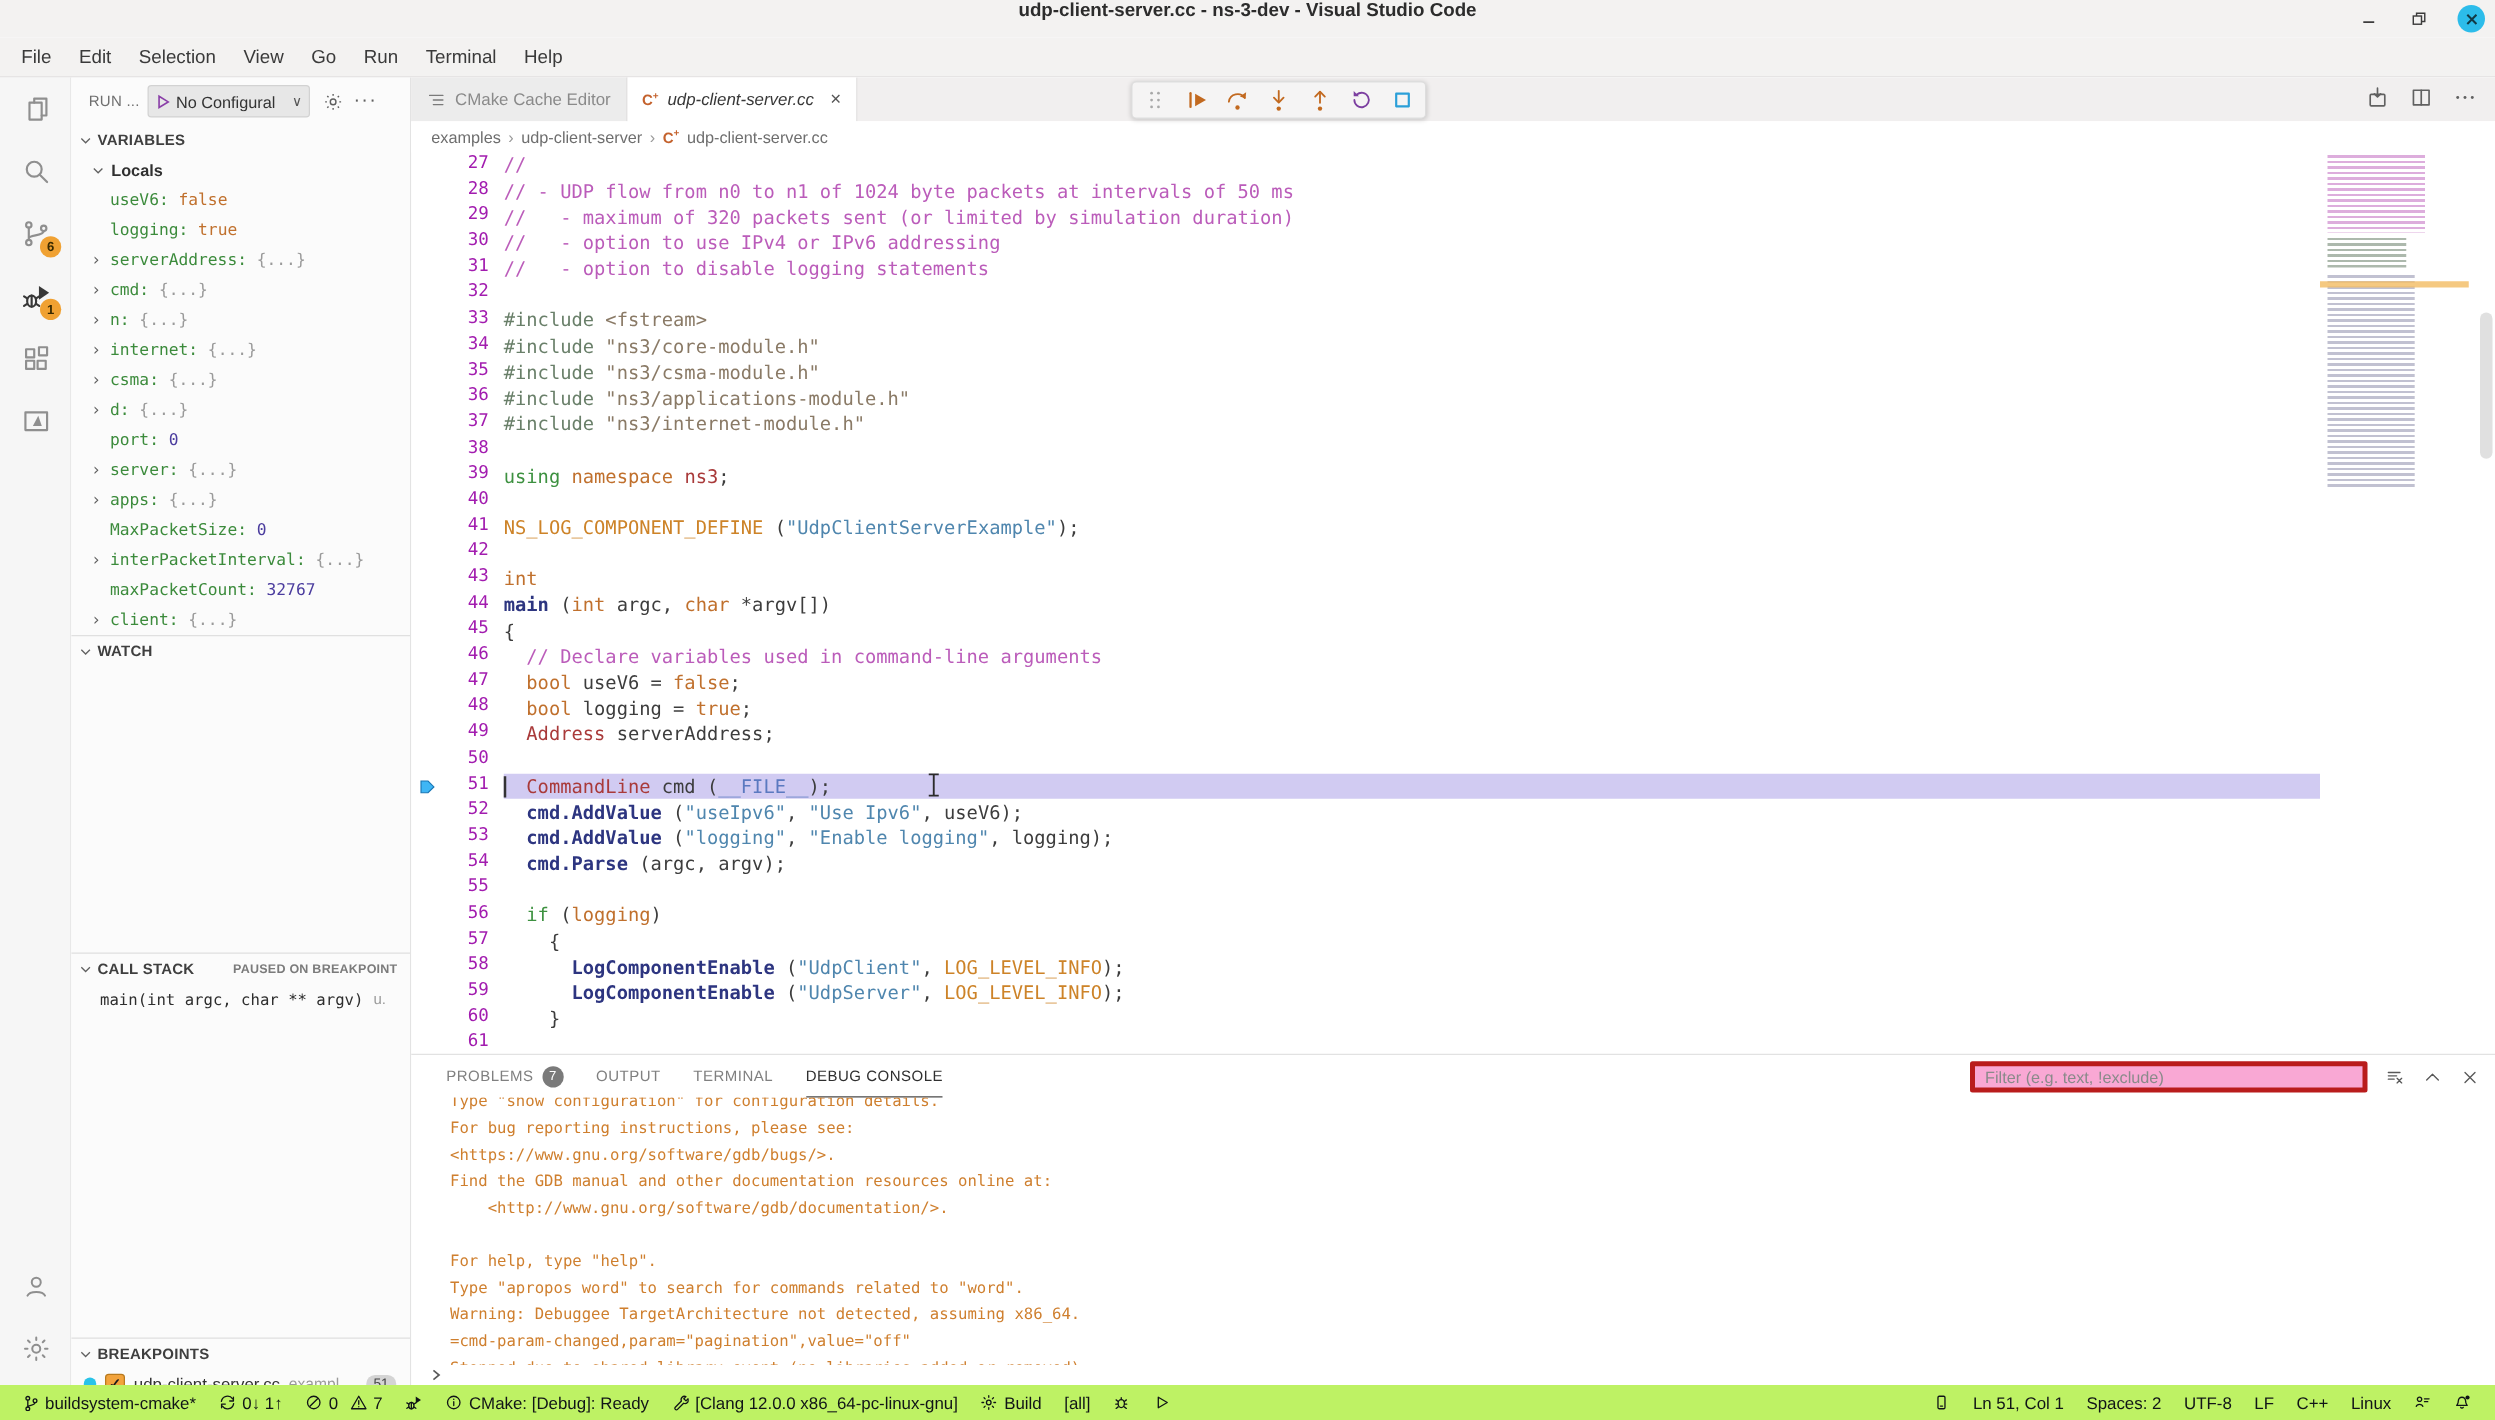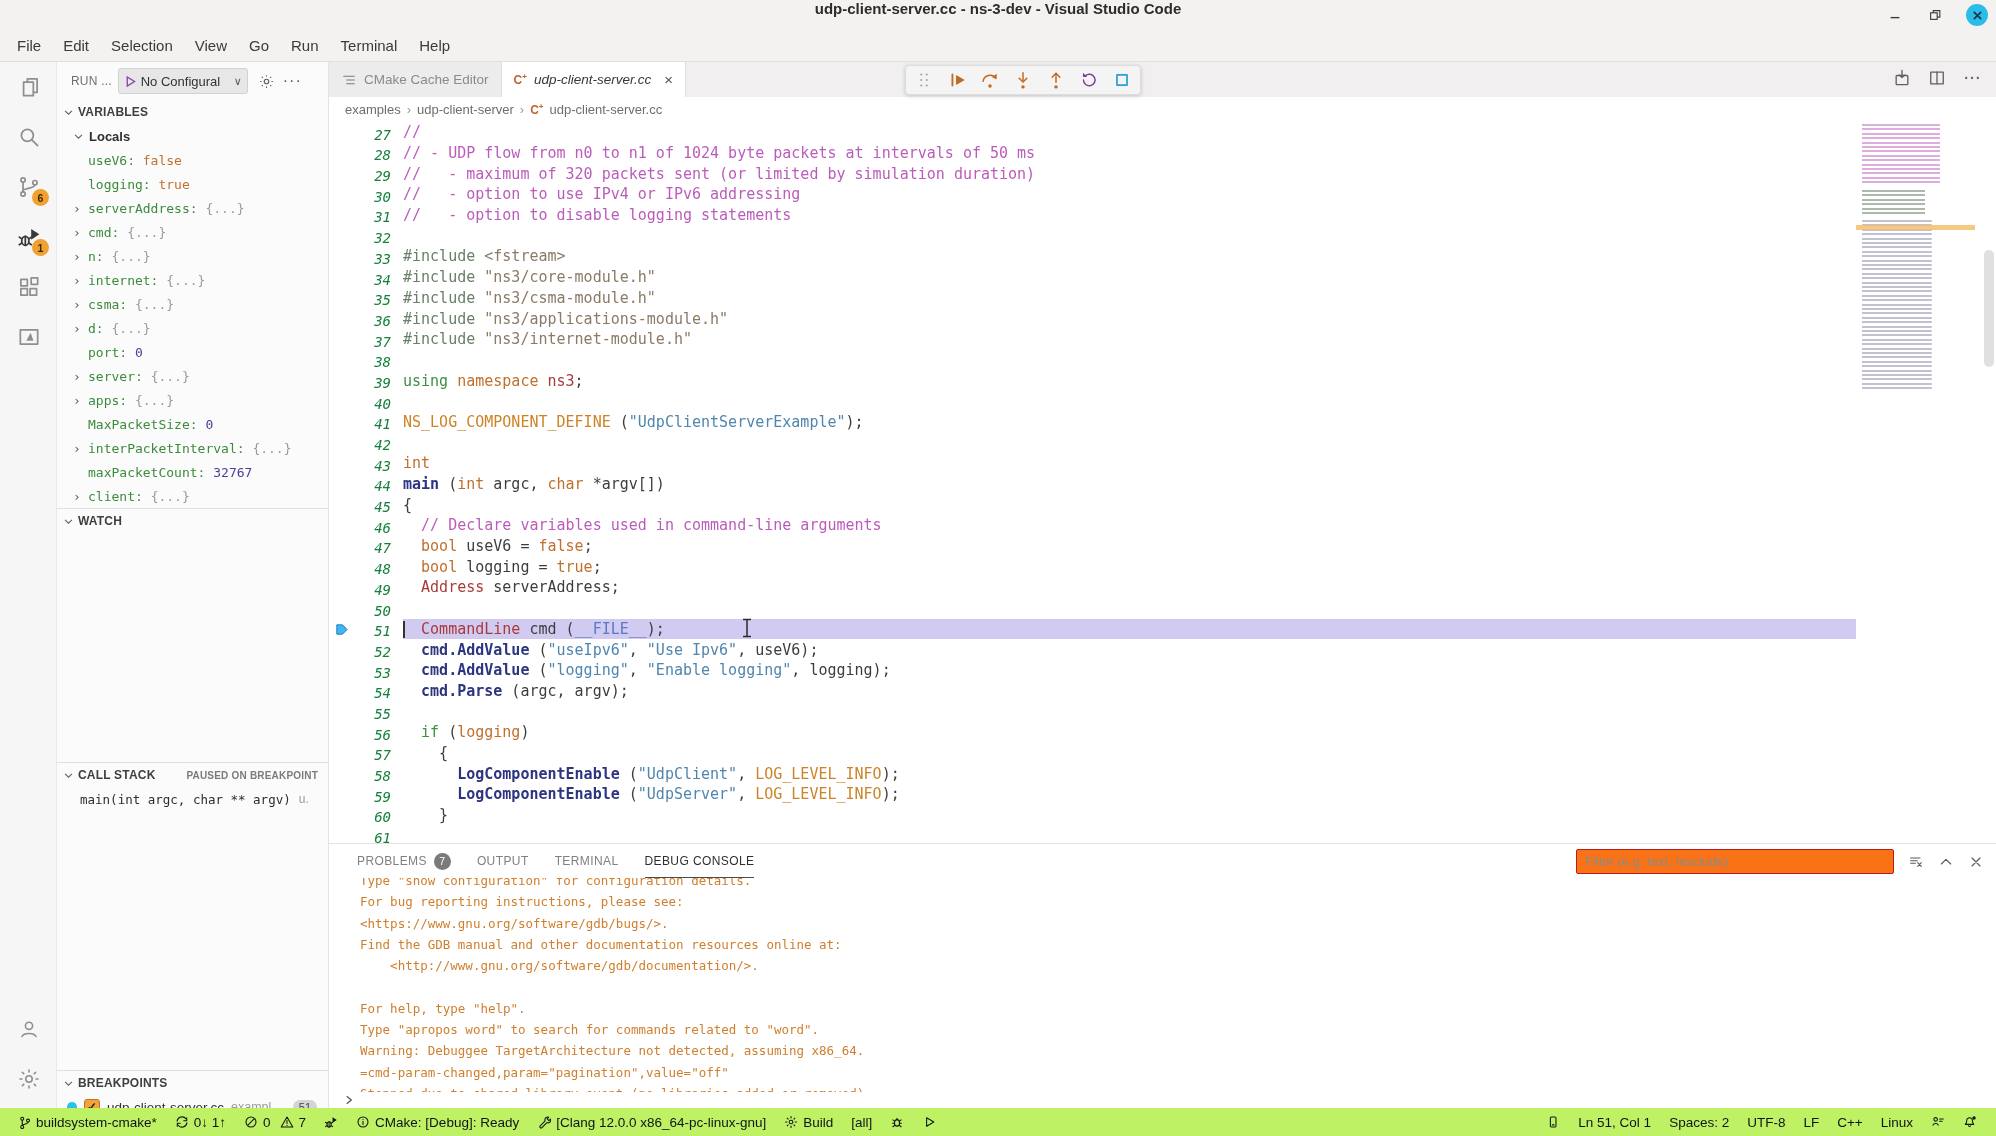--- a/index.html
+++ b/index.html
@@ -77,22 +77,22 @@
   .tb-restart{color:#7c3fa0;}
   .tb-stop{color:#2b9fd8;}
   .editor-actions{position:absolute;right:14px;top:6px;display:flex;gap:15px;color:#616161;z-index:4;}
   .breadcrumbs{position:absolute;left:0;top:35px;right:0;height:25px;background:#fff;display:flex;align-items:center;
                padding-left:16px;font-size:13px;color:#6e6e6e;gap:6px;}
   .bc-sep{color:#9a9a9a;}
   
   .code{position:absolute;left:0;top:60px;right:0;bottom:0;overflow:hidden;
         font-family:"DejaVu Sans Mono",monospace;font-size:15px;}
   .code-line{position:relative;height:20.7px;display:flex;align-items:center;white-space:pre;}
-  .gutter{width:74px;flex:none;display:flex;align-items:flex-end;justify-content:flex-end;padding-right:12px;
-          color:#15803d;font-size:14px;position:relative;height:100%;font-style:italic;}
+  .gutter{width:74px;flex:none;display:flex;align-items:flex-start;justify-content:flex-end;padding-right:12px;
+          color:#a21caf;font-size:14px;position:relative;height:100%;}
   .gut-arrow{position:absolute;left:5px;top:3px;color:#2f9ff5;}
   .ct{height:100%;display:flex;align-items:center;}
   .code-line.current .ct-bg{position:absolute;left:74px;right:140px;top:0;bottom:0;background:#d1cbf2;}
   .ct span{position:relative;}
   .caret{position:absolute;left:74px;top:2px;width:1.5px;height:17px;background:#333;}
   .t-cm{color:#bb5cba;} .t-pp{color:#697f69;} .t-inc{color:#8a7a66;} .t-kw{color:#3d9140;}
   .t-ty{color:#c0702d;} .t-lit{color:#c0702d;} .t-mac{color:#cd8328;} .t-cls{color:#a93a3a;}
   .t-str{color:#4f86ae;} .t-fn{color:#2d3580;font-weight:bold;} .t-pl{color:#3d3d3d;} .t-fm{color:#5b79c0;}
   
   .minimap{position:absolute;top:60px;right:15px;width:125px;height:340px;}
@@ -105,21 +105,21 @@
   .vscroll{position:absolute;top:60px;right:2px;width:10px;height:117px;background:#dadada;border-radius:5px;opacity:.85;margin-top:128px;}
   .ibeam{position:absolute;color:#2b2b2b;z-index:6;}
   
   .panel{position:absolute;left:329px;right:0;top:843px;height:265px;background:#fff;border-top:1px solid #e2e2e2;}
   .panel-tabs{position:absolute;left:0;top:0;right:0;height:34px;display:flex;align-items:center;padding-left:28px;gap:26px;}
   .ptab{font-size:12px;letter-spacing:.4px;color:#808080;display:flex;align-items:center;gap:7px;height:34px;}
   .ptab.active{color:#2f2f2f;border-bottom:1.5px solid #4a4a4a;}
   .ptab-badge{min-width:17px;height:17px;border-radius:9px;background:#7a7a7a;color:#fff;font-size:10.5px;
               display:flex;align-items:center;justify-content:center;padding:0 4px;}
   .panel-right{position:absolute;right:12px;top:5px;display:flex;align-items:center;gap:14px;color:#585858;}
-  .filter-input{width:318px;height:25px;background:#f97316;border:1px solid #b91c1c;border-radius:2px;
+  .filter-input{width:318px;height:25px;background:#f9a8d4;border:4px solid #b91c1c;border-radius:2px;
                 font-size:13px;color:#333;padding:0 8px;font-family:"Liberation Sans",sans-serif;outline:none;}
   .filter-input::placeholder{color:#8a8a8a;}
   .console{position:absolute;left:31px;right:10px;top:34px;bottom:16px;overflow:hidden;
            font-family:"DejaVu Sans Mono",monospace;font-size:12.5px;color:#cf7f2e;line-height:21.3px;white-space:pre;}
   .console .clip{margin-top:-8px;}
   .console-prompt{position:absolute;left:14px;bottom:2px;color:#5a5a5a;}
   
   .statusbar{position:absolute;left:0;right:0;bottom:0;height:28px;background:#bef264;color:#101417;
              display:flex;align-items:center;font-size:13.5px;}
   .sb-left{display:flex;align-items:center;padding-left:10px;gap:4px;flex:1;}

